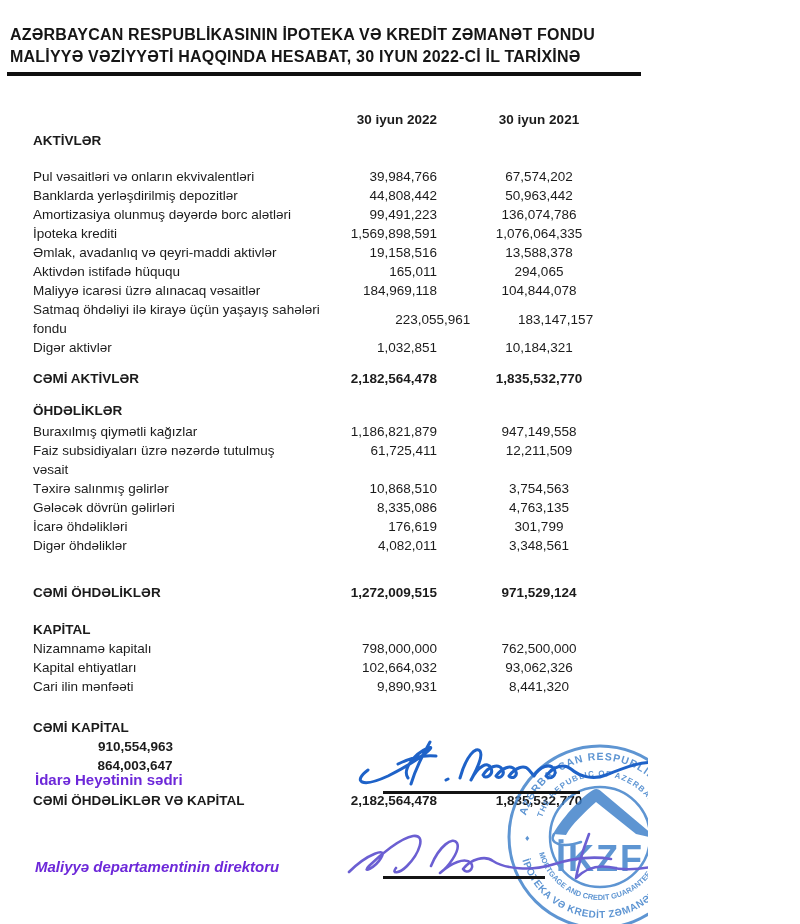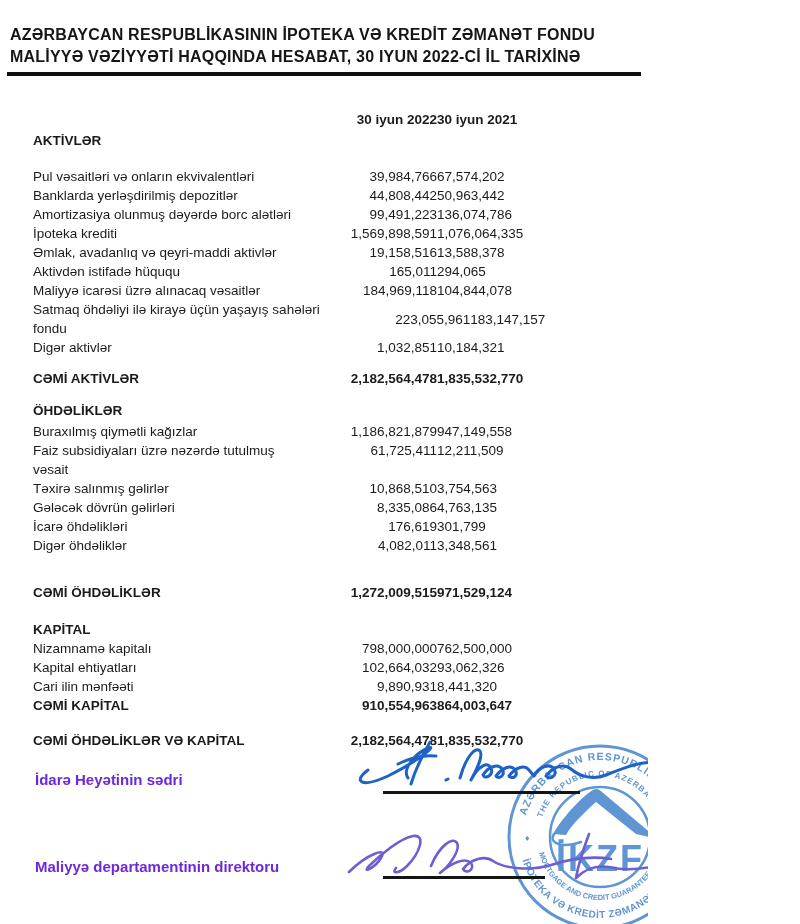--- a/index.html
+++ b/index.html
@@ -16,38 +16,38 @@
   .title-line{
     font-size:16px;font-weight:bold;line-height:22px;letter-spacing:.2px;
     color:#161616;white-space:nowrap;
   }
   .title-rule{margin:4px 7px 0 7px;height:4px;background:#0f0f0f;}
   
   .table{padding:0 7px 0 33px;}
   .row{display:flex;align-items:flex-start;line-height:19px;font-size:13.5px;}
   .row .label{flex:1;}
   .row .v22{width:140px;text-align:right;white-space:nowrap;}
-  .row .v21{width:204px;text-align:left;white-space:nowrap;}
+  .row .v21{width:204px;text-align:center;white-space:nowrap;}
   .bold{font-weight:bold;}
   .colhead{margin-top:34px;}
   .sec-assets{margin-top:2px;}
   .first-gap{margin-top:17px;}
   .row-wrap{align-items:center;}
   .row-wrap .label{flex:0 0 320px;max-width:320px;}
   .total-assets{margin-top:12px;}
   .sec-liab{margin-top:13px;}
   .liab-first{margin-top:2px;}
   .total-liab{margin-top:28px;}
   .sec-capital{margin-top:18px;}
-  .total-capital{margin-top:0;}
+  .total-capital{margin-top:22px;flex-direction:column;}
   .grand-total{margin-top:16px;}
   
   .sig-role{position:absolute;left:35px;font-size:15px;font-weight:bold;color:#6d28d9;}
   .role-1{top:771px;}
-  .role-2{top:858px;}
+  .role-2{top:858px;font-style:italic;}
   .sig-name{position:absolute;font-size:19px;font-weight:bold;color:#3b82f6;}
   .name-1{top:771px;left:672px;}
   .name-2{top:858px;left:648px;}
   .sig-line{position:absolute;height:3px;background:#141414;}
   .line-1{top:791px;left:383px;width:197px;}
   .line-2{top:876px;left:383px;width:162px;}
   .stamp{position:absolute;left:503px;top:740px;width:194px;height:194px;opacity:.82;}
   .sig-svg{position:absolute;pointer-events:none;}
   .sig-svg-1{left:338px;top:736px;}
   .sig-svg-2{left:335px;top:826px;}

